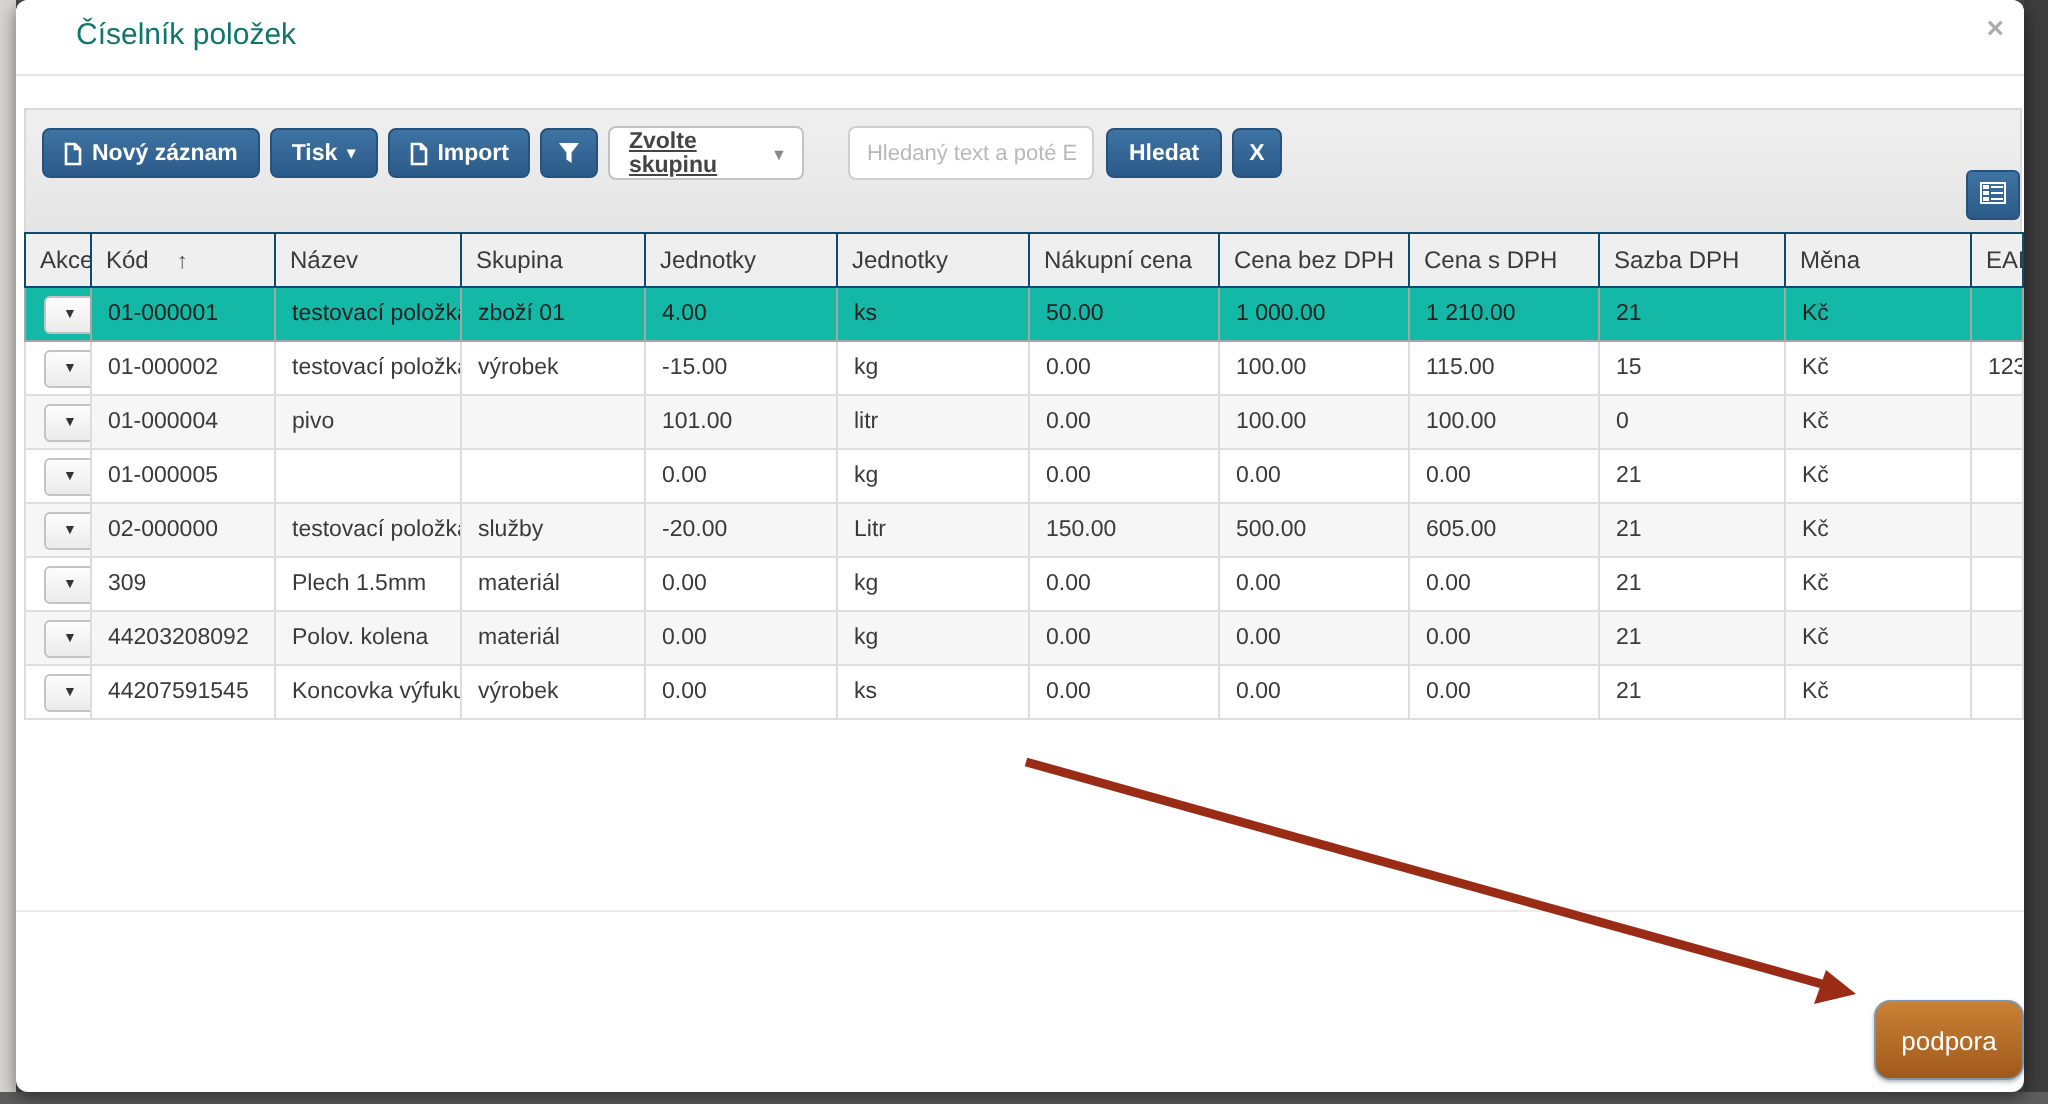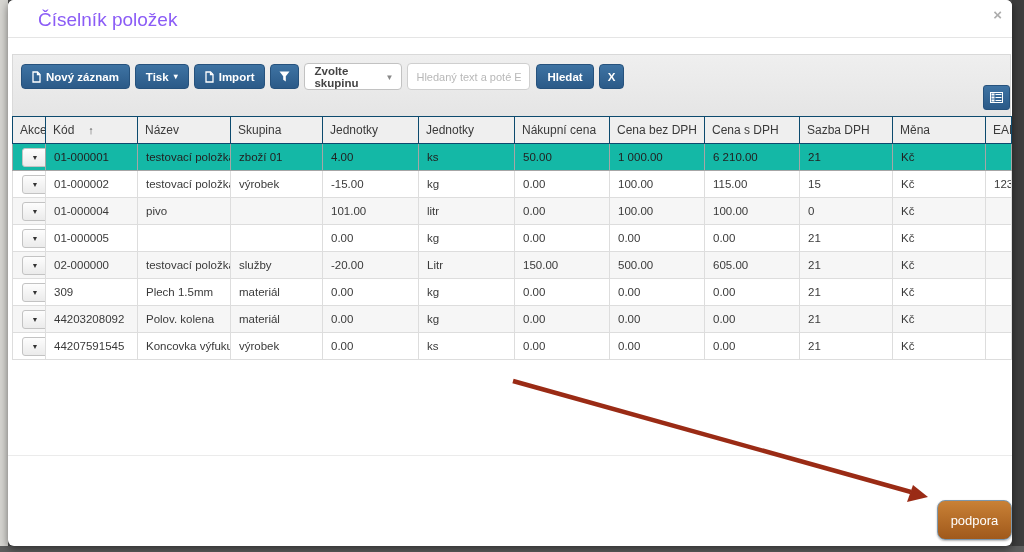--- a/index.html
+++ b/index.html
@@ -5,35 +5,35 @@
   html,body{margin:0;padding:0;}
   body{font-family:"Liberation Sans","DejaVu Sans",sans-serif;}
   .stage{position:relative;width:1024px;height:552px;background:#4a4a4a;overflow:hidden;}
   .left-strip{position:absolute;left:0;top:0;width:8px;height:546px;background:#d6d5d1;}
   .right-strip{position:absolute;right:0;top:0;width:12px;height:552px;background:#3d3d3d;}
   .bottom-strip{position:absolute;left:0;top:546px;width:1024px;height:6px;background:#5e5e5e;}
 
   .modal{position:absolute;left:8px;top:0;width:1004px;height:546px;background:#fff;
          border-radius:6px;box-shadow:0 3px 9px rgba(0,0,0,.5);overflow:hidden;}
   .modal-header{position:absolute;left:0;top:0;right:0;height:37px;border-bottom:1px solid #e5e5e5;background:#fff;}
-  .modal-title{position:absolute;left:30px;top:9px;font-size:19px;color:#8b5cf6;font-weight:400;margin:0;text-align:right;}
+  .modal-title{position:absolute;left:30px;top:9px;font-size:15px;color:#0f766e;font-weight:400;margin:0;text-align:right;}
   .modal-close{position:absolute;right:10px;top:7px;font-size:15px;color:#adadad;font-weight:700;cursor:pointer;line-height:1;}
 
   .grid-panel{position:absolute;left:4px;top:54px;width:999px;}
   .toolbar-block{position:relative;height:62px;background:linear-gradient(#efefef,#e5e5e5);
                  border:1px solid #d9d9d9;border-bottom:0;box-sizing:border-box;}
   .toolbar-row{position:absolute;left:8px;top:8px;display:flex;align-items:center;}
   .btn-blue{display:inline-flex;align-items:center;gap:5px;height:25px;padding:0 10px;
             background:linear-gradient(#3e73a3,#2b5a88);border:1px solid #26527d;border-radius:4px;
             color:#fff;font-size:11.5px;font-weight:700;cursor:pointer;box-sizing:border-box;margin-right:5px;justify-content:space-between;}
   .btn-blue svg{display:block;}
   .caret-small{font-size:8px;line-height:1;}
   .select-box{position:relative;display:inline-flex;align-items:center;height:27px;width:98px;
               background:#fff;border:1px solid #c2c2c2;border-radius:4px;box-sizing:border-box;
-              padding:0 20px 0 9px;font-size:11.5px;color:#444;font-weight:700;cursor:pointer;margin-right:5px;}
+              padding:0 20px 0 9px;font-size:11.5px;color:#444;font-weight:700;cursor:pointer;margin-right:22px;text-decoration:underline;}
   .select-caret{position:absolute;right:8px;top:9px;font-size:8px;color:#888;}
   .search-input{height:27px;width:123px;border:1px solid #cfcfcf;border-radius:4px;box-sizing:border-box;
                 padding:0 8px;font-size:11px;color:#444;margin-right:6px;font-family:inherit;}
   .search-input::placeholder{color:#b8b8b8;}
   .btn-icon-only{padding:0 8px;}
   .list-btn{position:absolute;right:0;top:30px;width:27px;height:25px;display:flex;align-items:center;justify-content:center;
             background:linear-gradient(#3e73a3,#2b5a88);border:1px solid #26527d;border-radius:3px;cursor:pointer;box-sizing:border-box;}
 
   table.grid{border-collapse:collapse;table-layout:fixed;width:999px;font-size:11.5px;color:#3a3a3a;}
   table.grid th{height:26px;background:#efefef;border:1px solid #0c4a6e;font-weight:400;font-size:12px;
@@ -163,21 +163,21 @@
                   <span>▼</span>
                 </div>
               </td>
               <td>01-000001</td>
               <td>testovací položka 1</td>
               <td>zboží 01</td>
               <td>4.00</td>
               <td>ks</td>
               <td>50.00</td>
               <td>1 000.00</td>
-              <td>6 210.00</td>
+              <td>1 210.00</td>
               <td>21</td>
               <td>Kč</td>
               <td></td>
             </tr>
             <tr>
               <td class="action-cell">
                 <div class="row-action">
                   <span>▼</span>
                 </div>
               </td>

